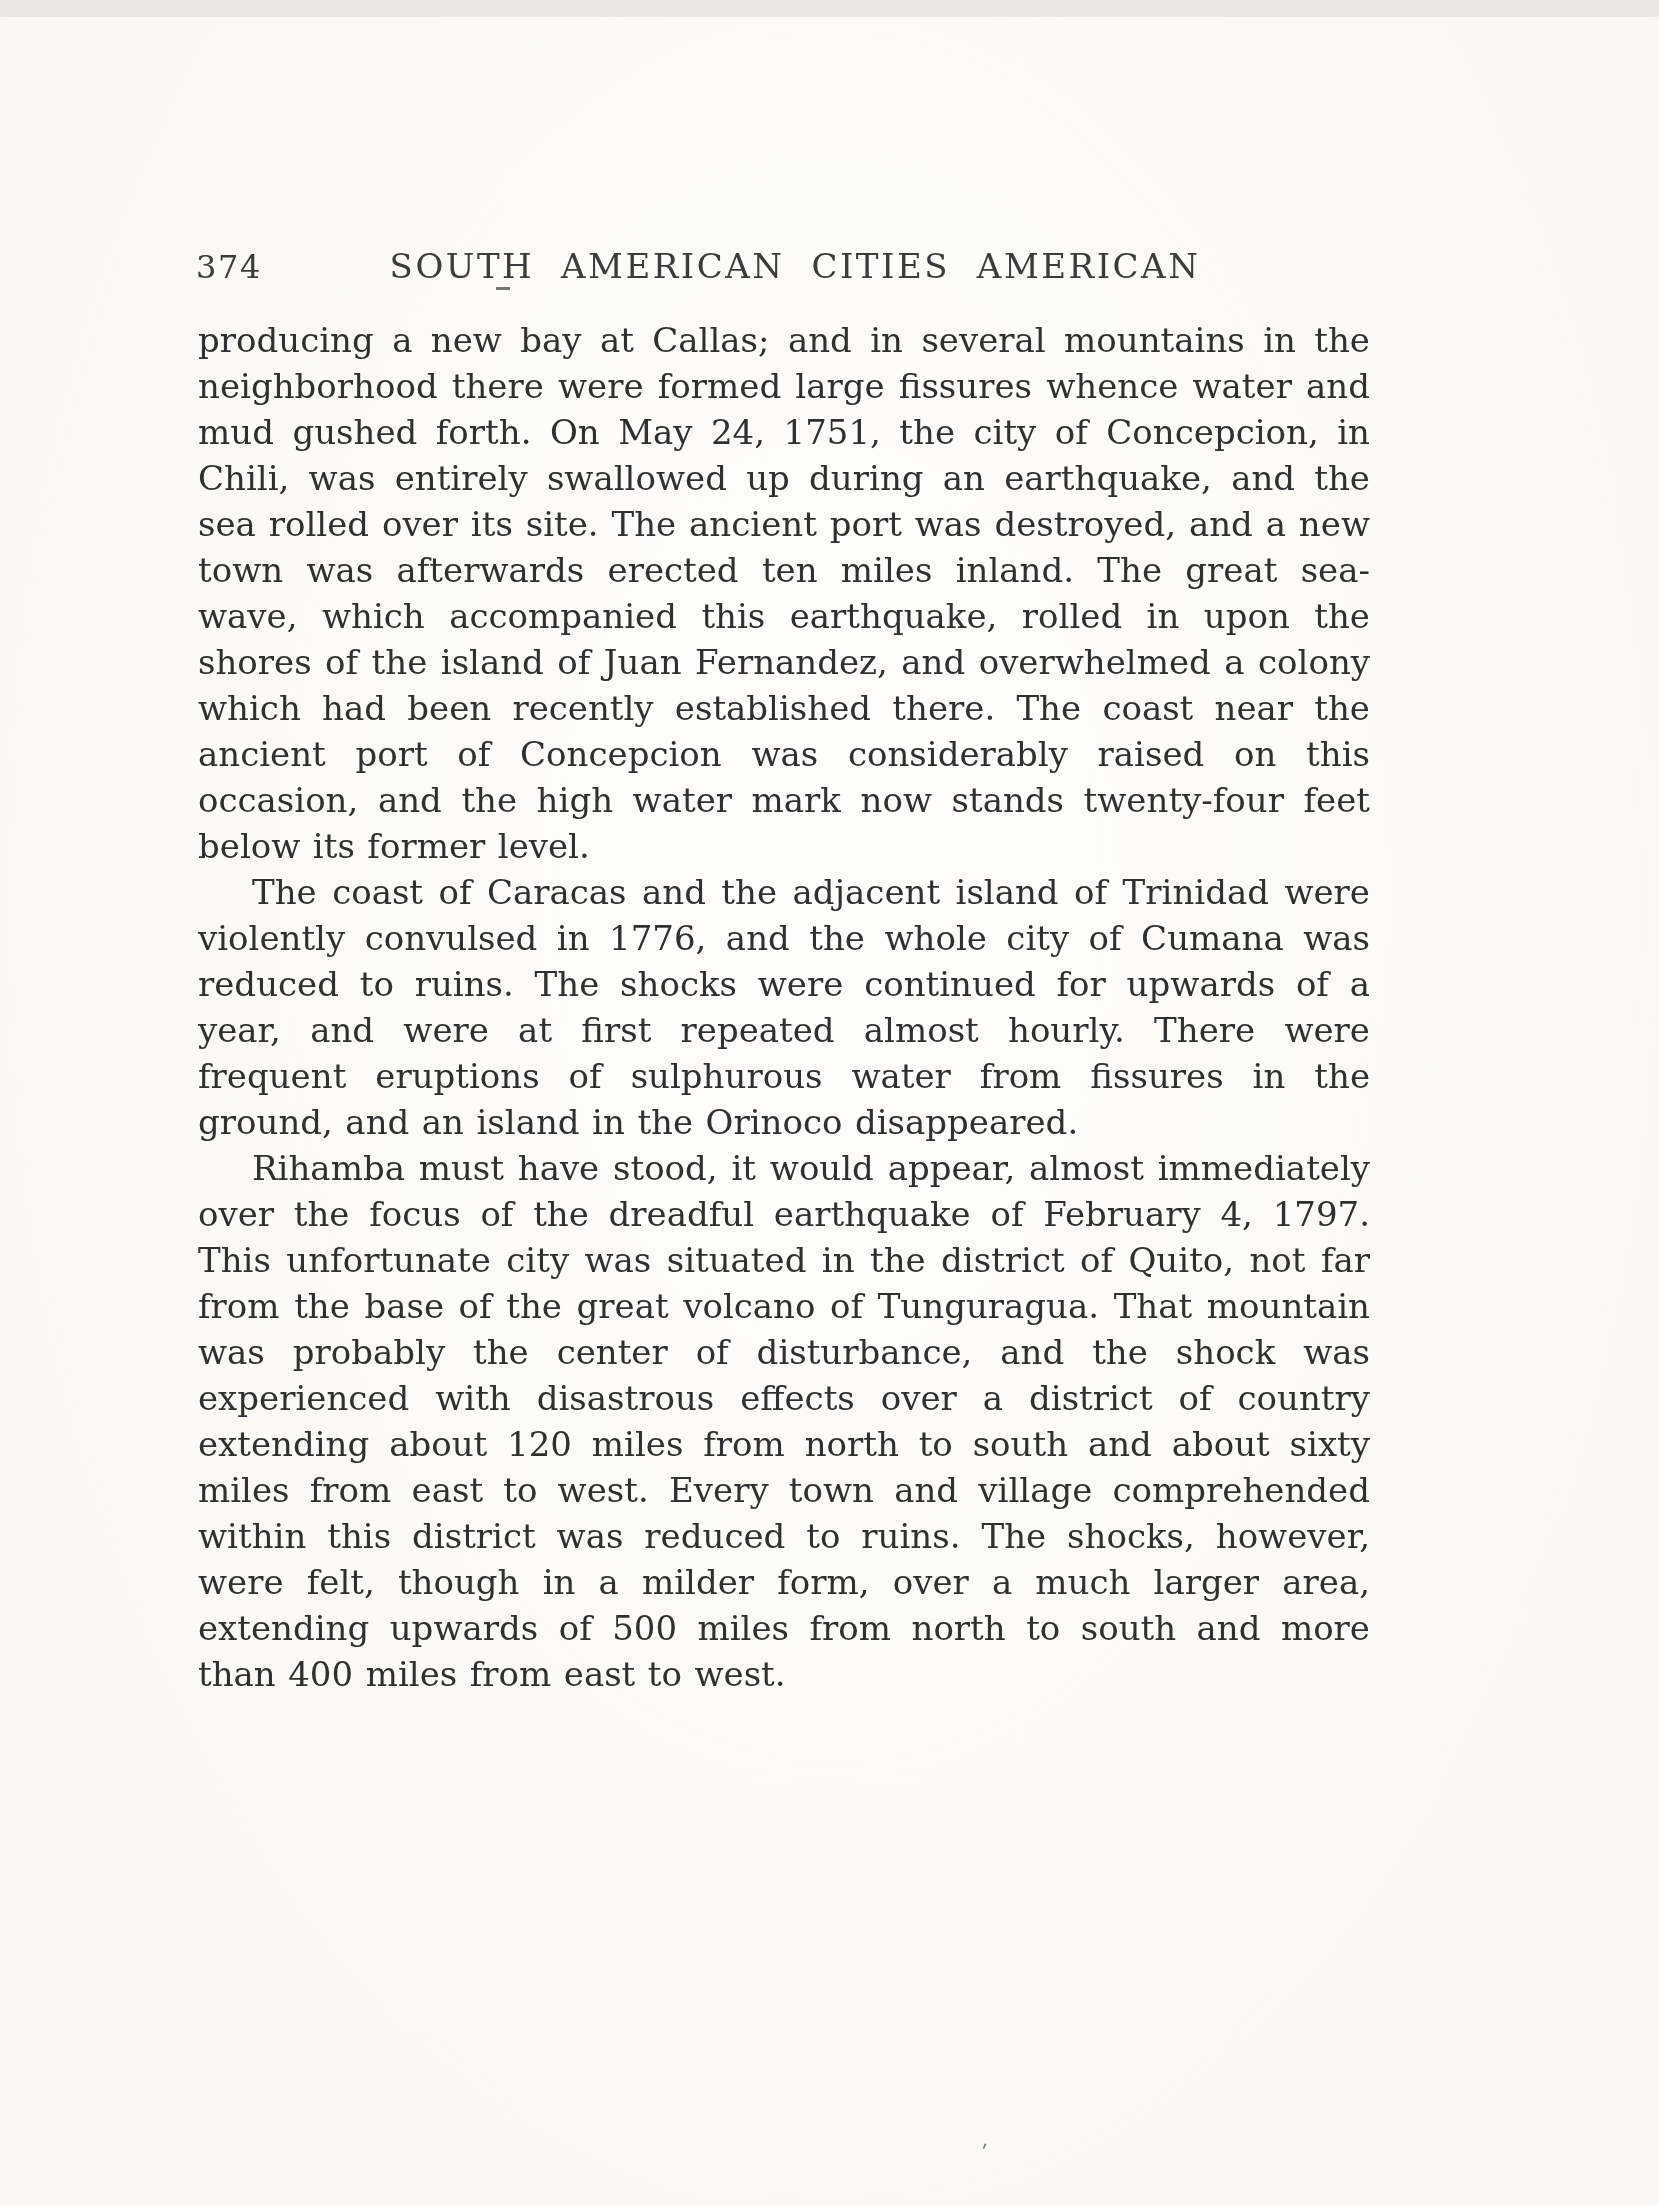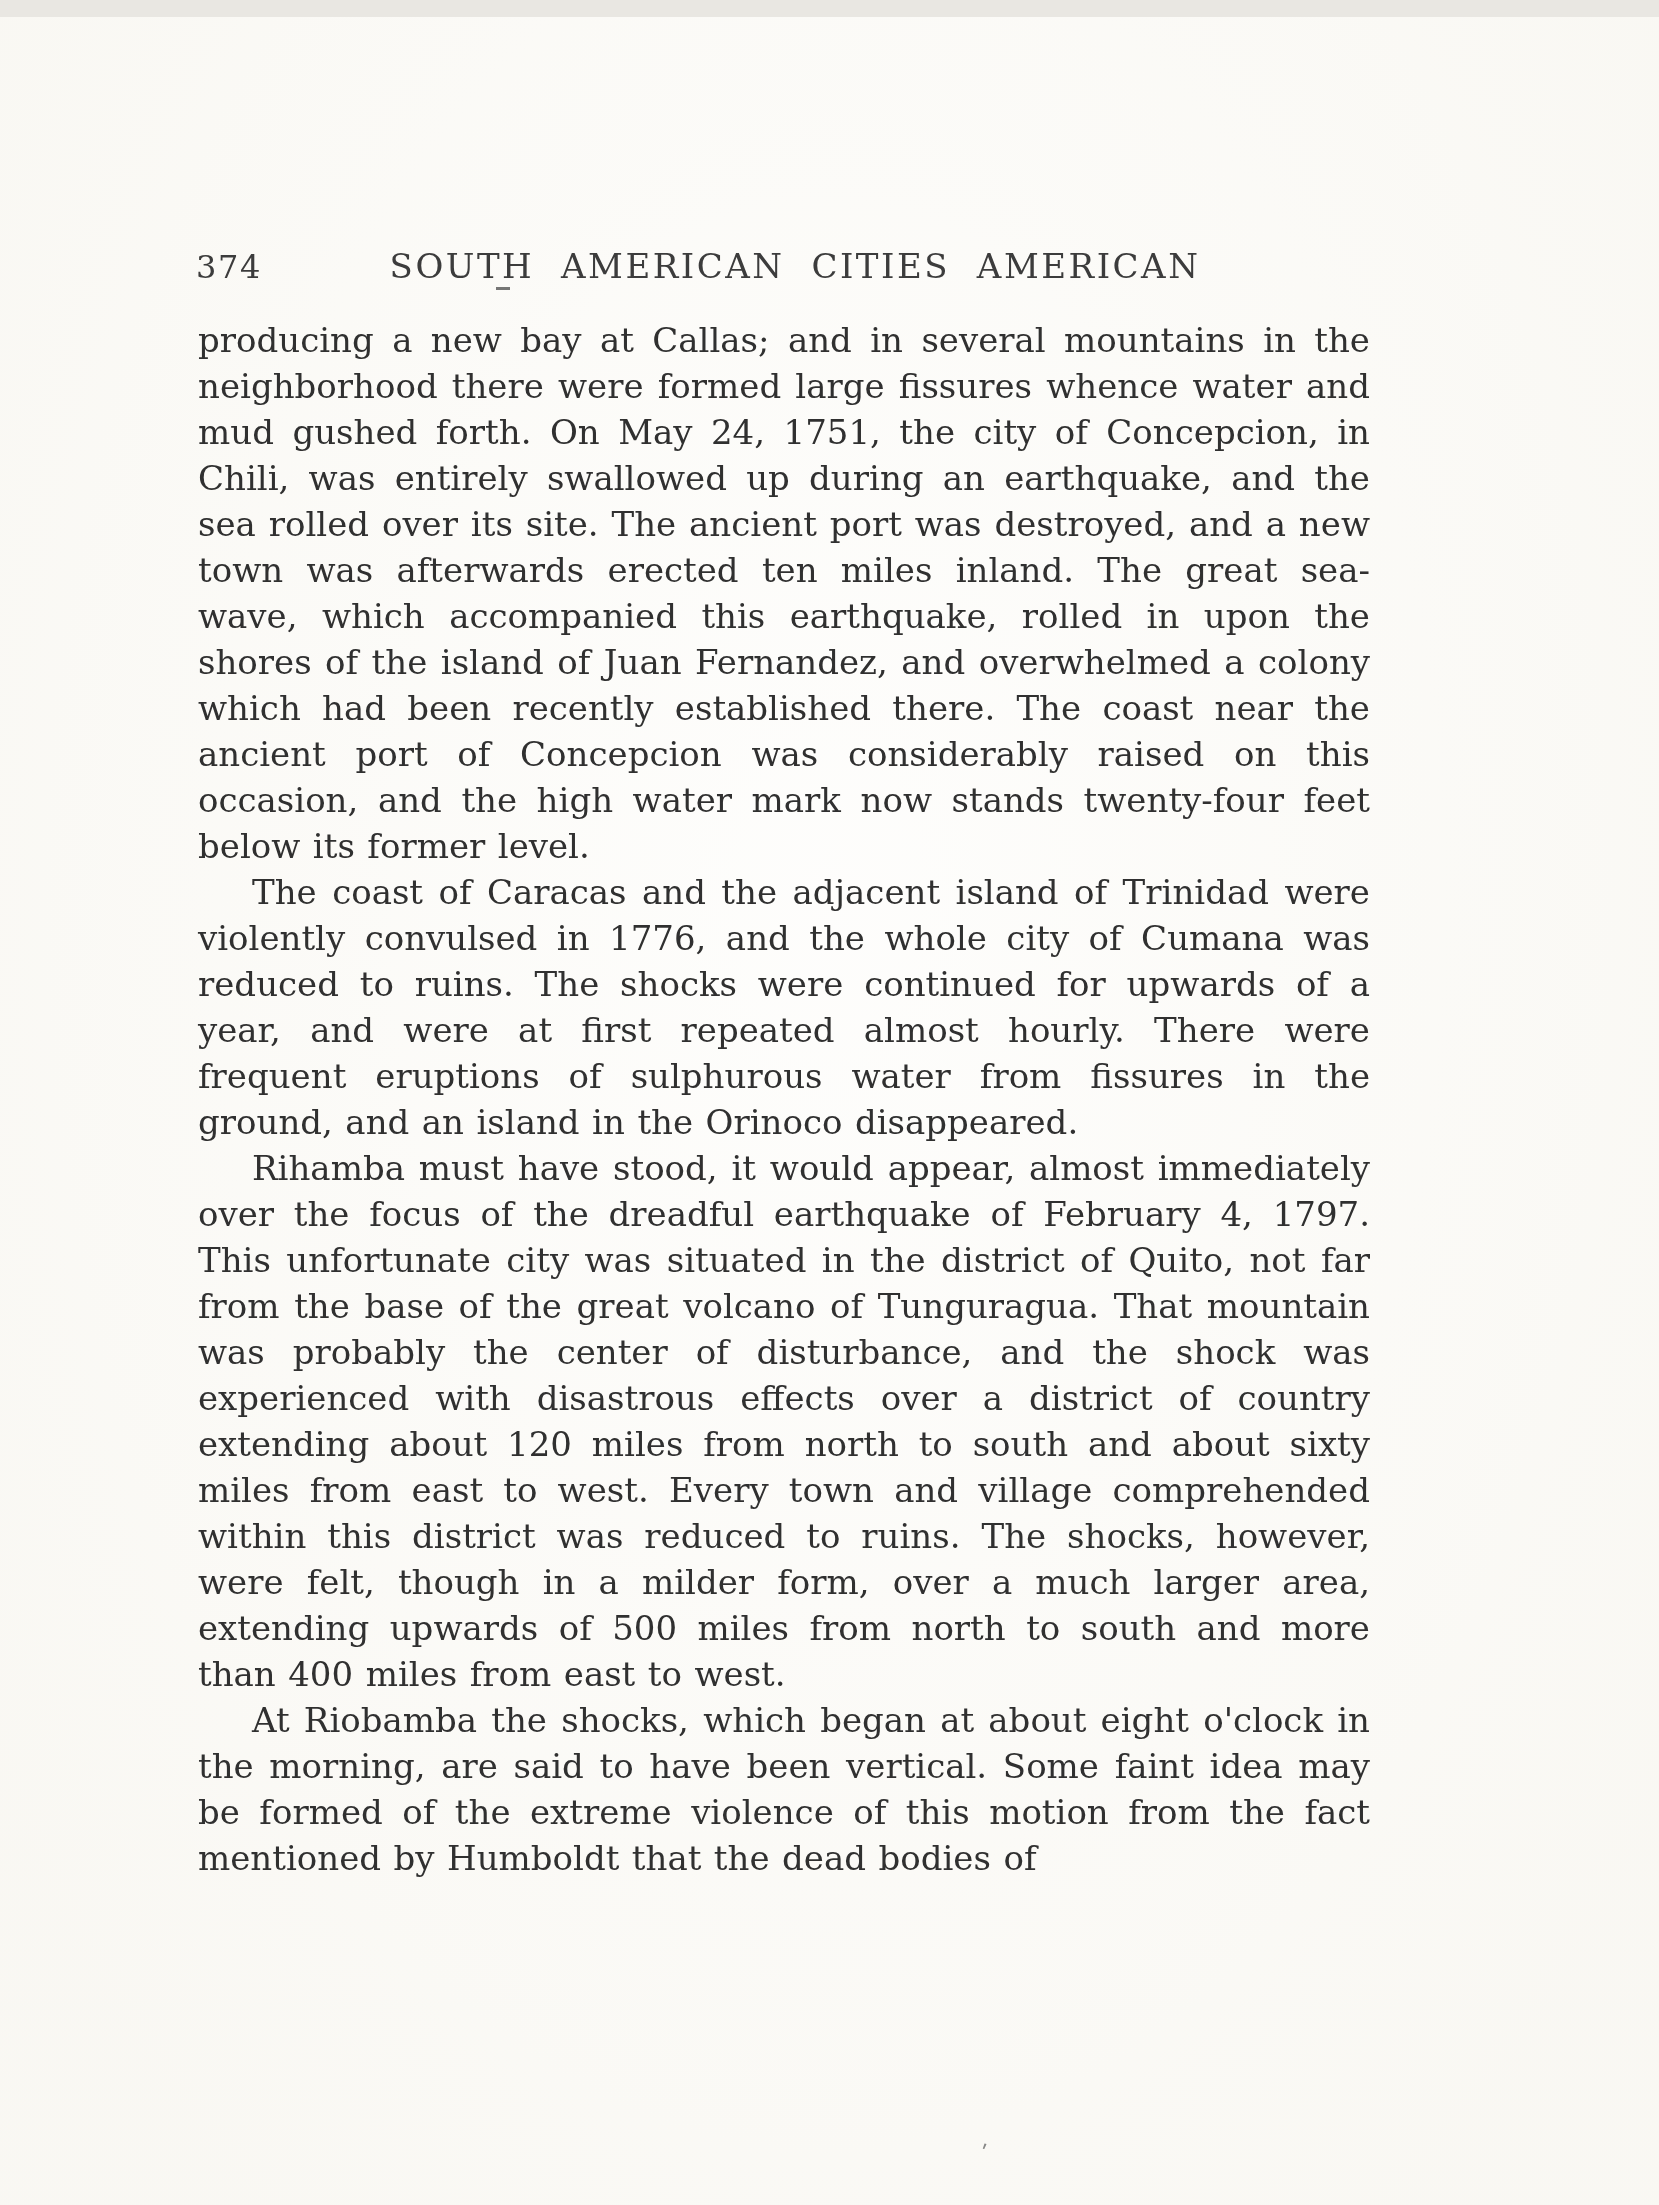--- a/index.html
+++ b/index.html
@@ -91,19 +91,18 @@
     <span class="page-number">374</span>
     <span class="header-title">SOUTH AMERICAN CITIES AMERICAN</span>
   </div>
 
   <div class="header-artifact"></div>
 
   <div class="body-text">
     <p class="para">producing a new bay at Callas; and in several mountains in the neighborhood there were formed large fissures whence water and mud gushed forth. On May 24, 1751, the city of Concepcion, in Chili, was entirely swallowed up during an earthquake, and the sea rolled over its site. The ancient port was destroyed, and a new town was afterwards erected ten miles inland. The great sea-wave, which accompanied this earthquake, rolled in upon the shores of the island of Juan Fernandez, and overwhelmed a colony which had been recently established there. The coast near the ancient port of Concepcion was considerably raised on this occasion, and the high water mark now stands twenty-four feet below its former level.</p>
     <p class="para indent">The coast of Caracas and the adjacent island of Trinidad were violently convulsed in 1776, and the whole city of Cumana was reduced to ruins. The shocks were continued for upwards of a year, and were at first repeated almost hourly. There were frequent eruptions of sulphurous water from fissures in the ground, and an island in the Orinoco disappeared.</p>
     <p class="para indent">Rihamba must have stood, it would appear, almost immediately over the focus of the dreadful earthquake of February 4, 1797. This unfortunate city was situated in the district of Quito, not far from the base of the great volcano of Tunguragua. That mountain was probably the center of disturbance, and the shock was experienced with disastrous effects over a district of country extending about 120 miles from north to south and about sixty miles from east to west. Every town and village comprehended within this district was reduced to ruins. The shocks, however, were felt, though in a milder form, over a much larger area, extending upwards of 500 miles from north to south and more than 400 miles from east to west.</p>
-    <p class="para indent">At Riobamba the shocks, which began at about eight o'clock in the morning, are said to have been vertical. Some faint idea may be formed of the extreme violence of this motion from the fact mentioned by Humboldt that the dead bodies of</p>
   </div>
 
   <div class="scan-mark-bottom">ʹ</div>
 
 </div>
 
 
 </body></html>

